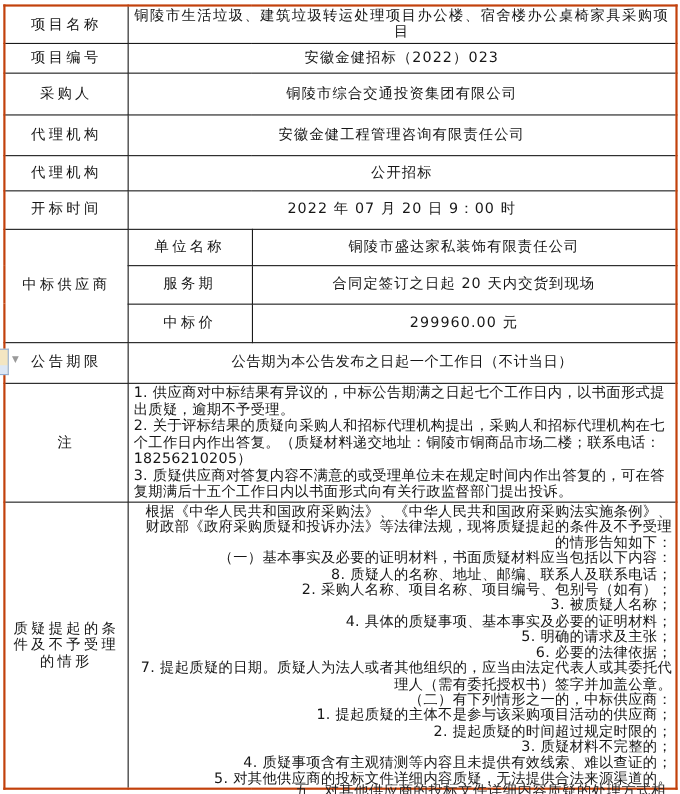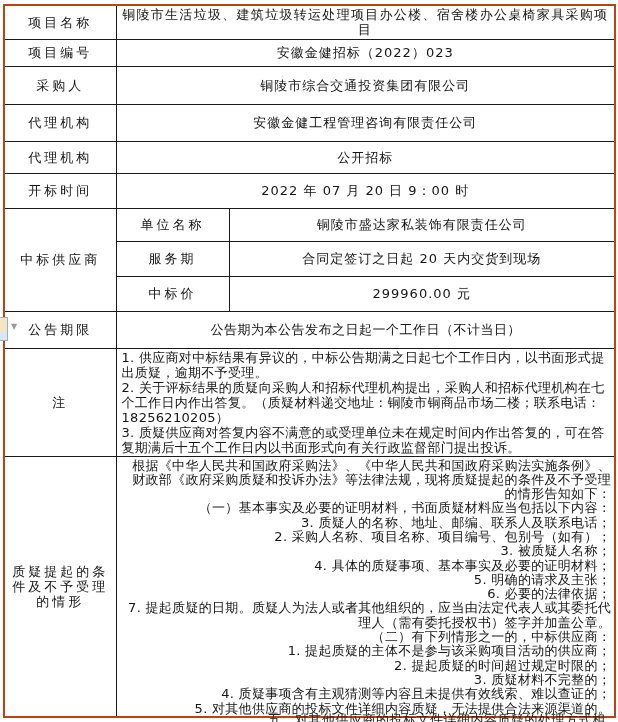--- a/index.html
+++ b/index.html
@@ -124,21 +124,21 @@
       <div>2. 关于评标结果的质疑向采购人和招标代理机构提出，采购人和招标代理机构在七个工作日内作出答复。（质疑材料递交地址：铜陵市铜商品市场二楼；联系电话：18256210205）</div>
       <div>3. 质疑供应商对答复内容不满意的或受理单位未在规定时间内作出答复的，可在答复期满后十五个工作日内以书面形式向有关行政监督部门提出投诉。</div>
     </td>
   </tr>
 
   <tr style="height:258px">
     <td class="lbl">质疑提起的条件及不予受理的情形</td>
     <td class="complaint-cell" colspan="2">
       <div>根据《中华人民共和国政府采购法》、《中华人民共和国政府采购法实施条例》、财政部《政府采购质疑和投诉办法》等法律法规，现将质疑提起的条件及不予受理的情形告知如下：</div>
       <div>（一）基本事实及必要的证明材料，书面质疑材料应当包括以下内容：</div>
-      <div>3. 质疑人的名称、地址、邮编、联系人及联系电话；</div>
+      <div>8. 质疑人的名称、地址、邮编、联系人及联系电话；</div>
       <div>2. 采购人名称、项目名称、项目编号、包别号（如有）；</div>
       <div>3. 被质疑人名称；</div>
       <div>4. 具体的质疑事项、基本事实及必要的证明材料；</div>
       <div>5. 明确的请求及主张；</div>
       <div>6. 必要的法律依据；</div>
       <div>7. 提起质疑的日期。质疑人为法人或者其他组织的，应当由法定代表人或其委托代理人（需有委托授权书）签字并加盖公章。</div>
       <div>（二）有下列情形之一的，中标供应商：</div>
       <div>1. 提起质疑的主体不是参与该采购项目活动的供应商；</div>
       <div>2. 提起质疑的时间超过规定时限的；</div>
       <div>3. 质疑材料不完整的；</div>

